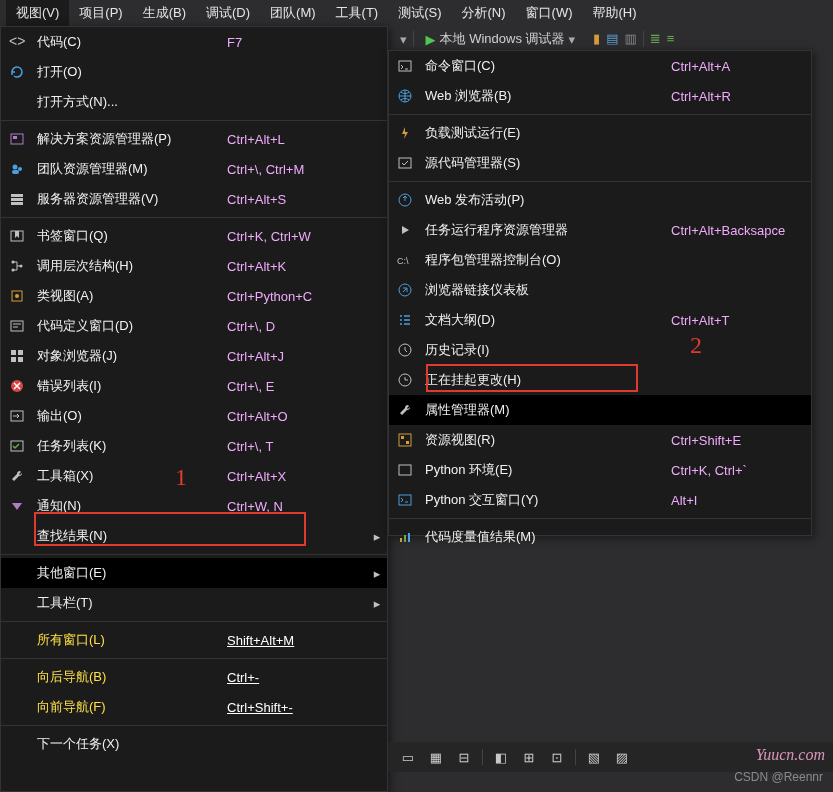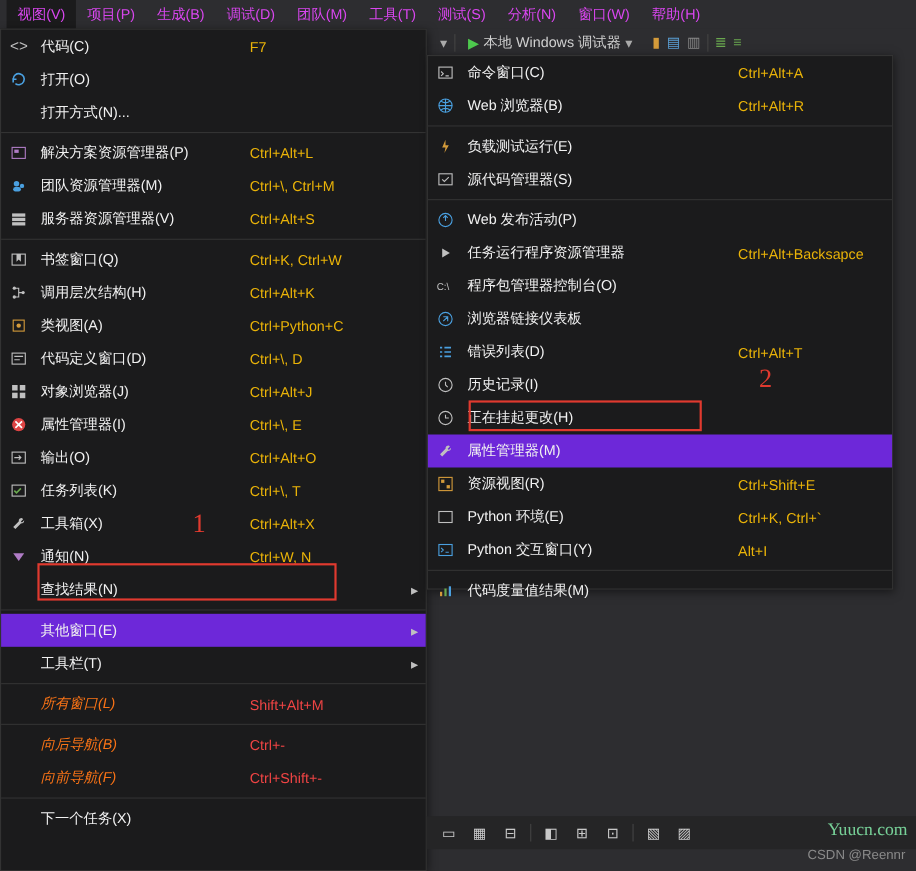--- a/index.html
+++ b/index.html
@@ -1,38 +1,38 @@
 <!DOCTYPE html>
 <html><head>
 <meta charset="utf-8">
 <style>
 * { margin: 0; padding: 0; box-sizing: border-box; font-family: "Microsoft YaHei", "Segoe UI", sans-serif; }
 body { background: #2d2d30; width: 833px; height: 792px; overflow: hidden; position: relative; color: #f1f1f1; font-size: 13px; }
 .menubar { height: 26px; background: #2d2d30; display: flex; align-items: center; padding-left: 6px; }
-.menubar .mitem { padding: 4px 10px; color: #d946ef; cursor: default; }
+.menubar .mitem { padding: 4px 10px; color: #e5e5e5; cursor: default; }
 .menubar .mitem.active { background: #1b1b1c; }
 .toolbar { height: 28px; background: #2d2d30; display: flex; align-items: center; padding-left: 10px; gap: 4px; }
 .toolbar .tbtn { width: 26px; height: 24px; display:flex;align-items:center;justify-content:center;}
 .debug-btn { display:flex; align-items:center; gap:4px; color:#d0d0d0; padding:0 6px;}
 .play { color:#4ec94e; }
 .dropdown { position:absolute; background:#1b1b1c; border:1px solid #333; box-shadow:2px 2px 8px rgba(0,0,0,.5);}
 .dropdown.main { left:0; top:26px; width:388px; height:766px; }
 .dropdown.sub { left:388px; top:50px; width:424px; height:486px; }
 .drow { height:30px; display:flex; align-items:center; position:relative;}
-.drow.hov { background:#6d28d9; }
+.drow.hov { background:#000000; }
 .drow .icon { width:32px; display:flex; align-items:center; justify-content:center; flex-shrink:0; }
 .drow .lbl { flex:1; padding-left:4px; white-space:nowrap; }
-.drow .lbl.dim { color:#f97316;font-style:italic; }
-.drow .short { width:140px; color:#eab308; padding-right:6px; white-space:nowrap;}
-.drow .short.dim { color:#ef4444; }
+.drow .lbl.dim { color:#fde047; }
+.drow .short { width:140px; color:#f0abfc; padding-right:6px; white-space:nowrap;}
+.drow .short.dim { color:#ffffff;text-decoration:underline; }
 .drow .arrow { width:20px; text-align:center; color:#c0c0c0; }
 .dsep { height:1px; background:#333; margin:3px 0; }
 .redbox { position:absolute; border:2px solid #e03a2f; pointer-events:none; }
 .rednum { position:absolute; color:#e03a2f; font-size:24px; font-family:"Times New Roman",serif; }
-.watermark { position:absolute; right:8px; bottom:28px; color:#86efac; font-size:16px; font-family:"Times New Roman",serif; opacity:.85;}
+.watermark { position:absolute; right:8px; bottom:28px; color:#f9a8d4; font-size:16px; font-style:italic; font-family:"Times New Roman",serif; opacity:.85;}
 .credit { position:absolute; right:10px; bottom:8px; color:#8a8a8a; font-size:12px;margin-top:20px;}
 .bottombar { position:absolute; left:388px; right:0; bottom:20px; height:30px; background:#252526; display:flex; align-items:center; gap:8px; padding-left:10px;}
 .bottombar .bicon { width:20px; height:20px; display:flex;align-items:center;justify-content:center; opacity:.8;}
 svg { display:block; }
 </style>
 </head>
 <body>
 
 <div class="menubar">
     <div class="mitem active">视图(V)</div>
@@ -205,21 +205,21 @@
       <div class="short">Ctrl+Alt+J</div>
       <div class="arrow"></div>
     </div>
     <div class="drow">
       <div class="icon">
         <svg width="16" height="16">
           <circle cx="8" cy="8" r="6" fill="#d44"></circle>
           <path d="M5 5l6 6M11 5l-6 6" stroke="#fff" stroke-width="1.5"></path>
         </svg>
       </div>
-      <div class="lbl">属性管理器(I)</div>
+      <div class="lbl">错误列表(I)</div>
       <div class="short">Ctrl+\, E</div>
       <div class="arrow"></div>
     </div>
     <div class="drow">
       <div class="icon">
         <svg width="16" height="16">
           <rect x="2" y="3" width="12" height="10" fill="none" stroke="#c0c0c0"></rect>
           <path d="M4 8h6M8 6l2 2-2 2" stroke="#c0c0c0" fill="none"></path>
         </svg>
       </div>
@@ -389,21 +389,21 @@
       </div>
       <div class="lbl">浏览器链接仪表板</div>
       <div class="short"></div>
     </div>
     <div class="drow">
       <div class="icon">
         <svg width="16" height="16">
           <path d="M3 4h2M7 4h6M3 8h2M7 8h6M3 12h2M7 12h6" stroke="#4aa0e0" stroke-width="1.5"></path>
         </svg>
       </div>
-      <div class="lbl">错误列表(D)</div>
+      <div class="lbl">文档大纲(D)</div>
       <div class="short">Ctrl+Alt+T</div>
     </div>
     <div class="drow">
       <div class="icon">
         <svg width="16" height="16">
           <circle cx="8" cy="8" r="6" fill="none" stroke="#c0c0c0"></circle>
           <path d="M8 5v3l2 2" stroke="#c0c0c0" fill="none"></path>
         </svg>
       </div>
       <div class="lbl">历史记录(I)</div>

